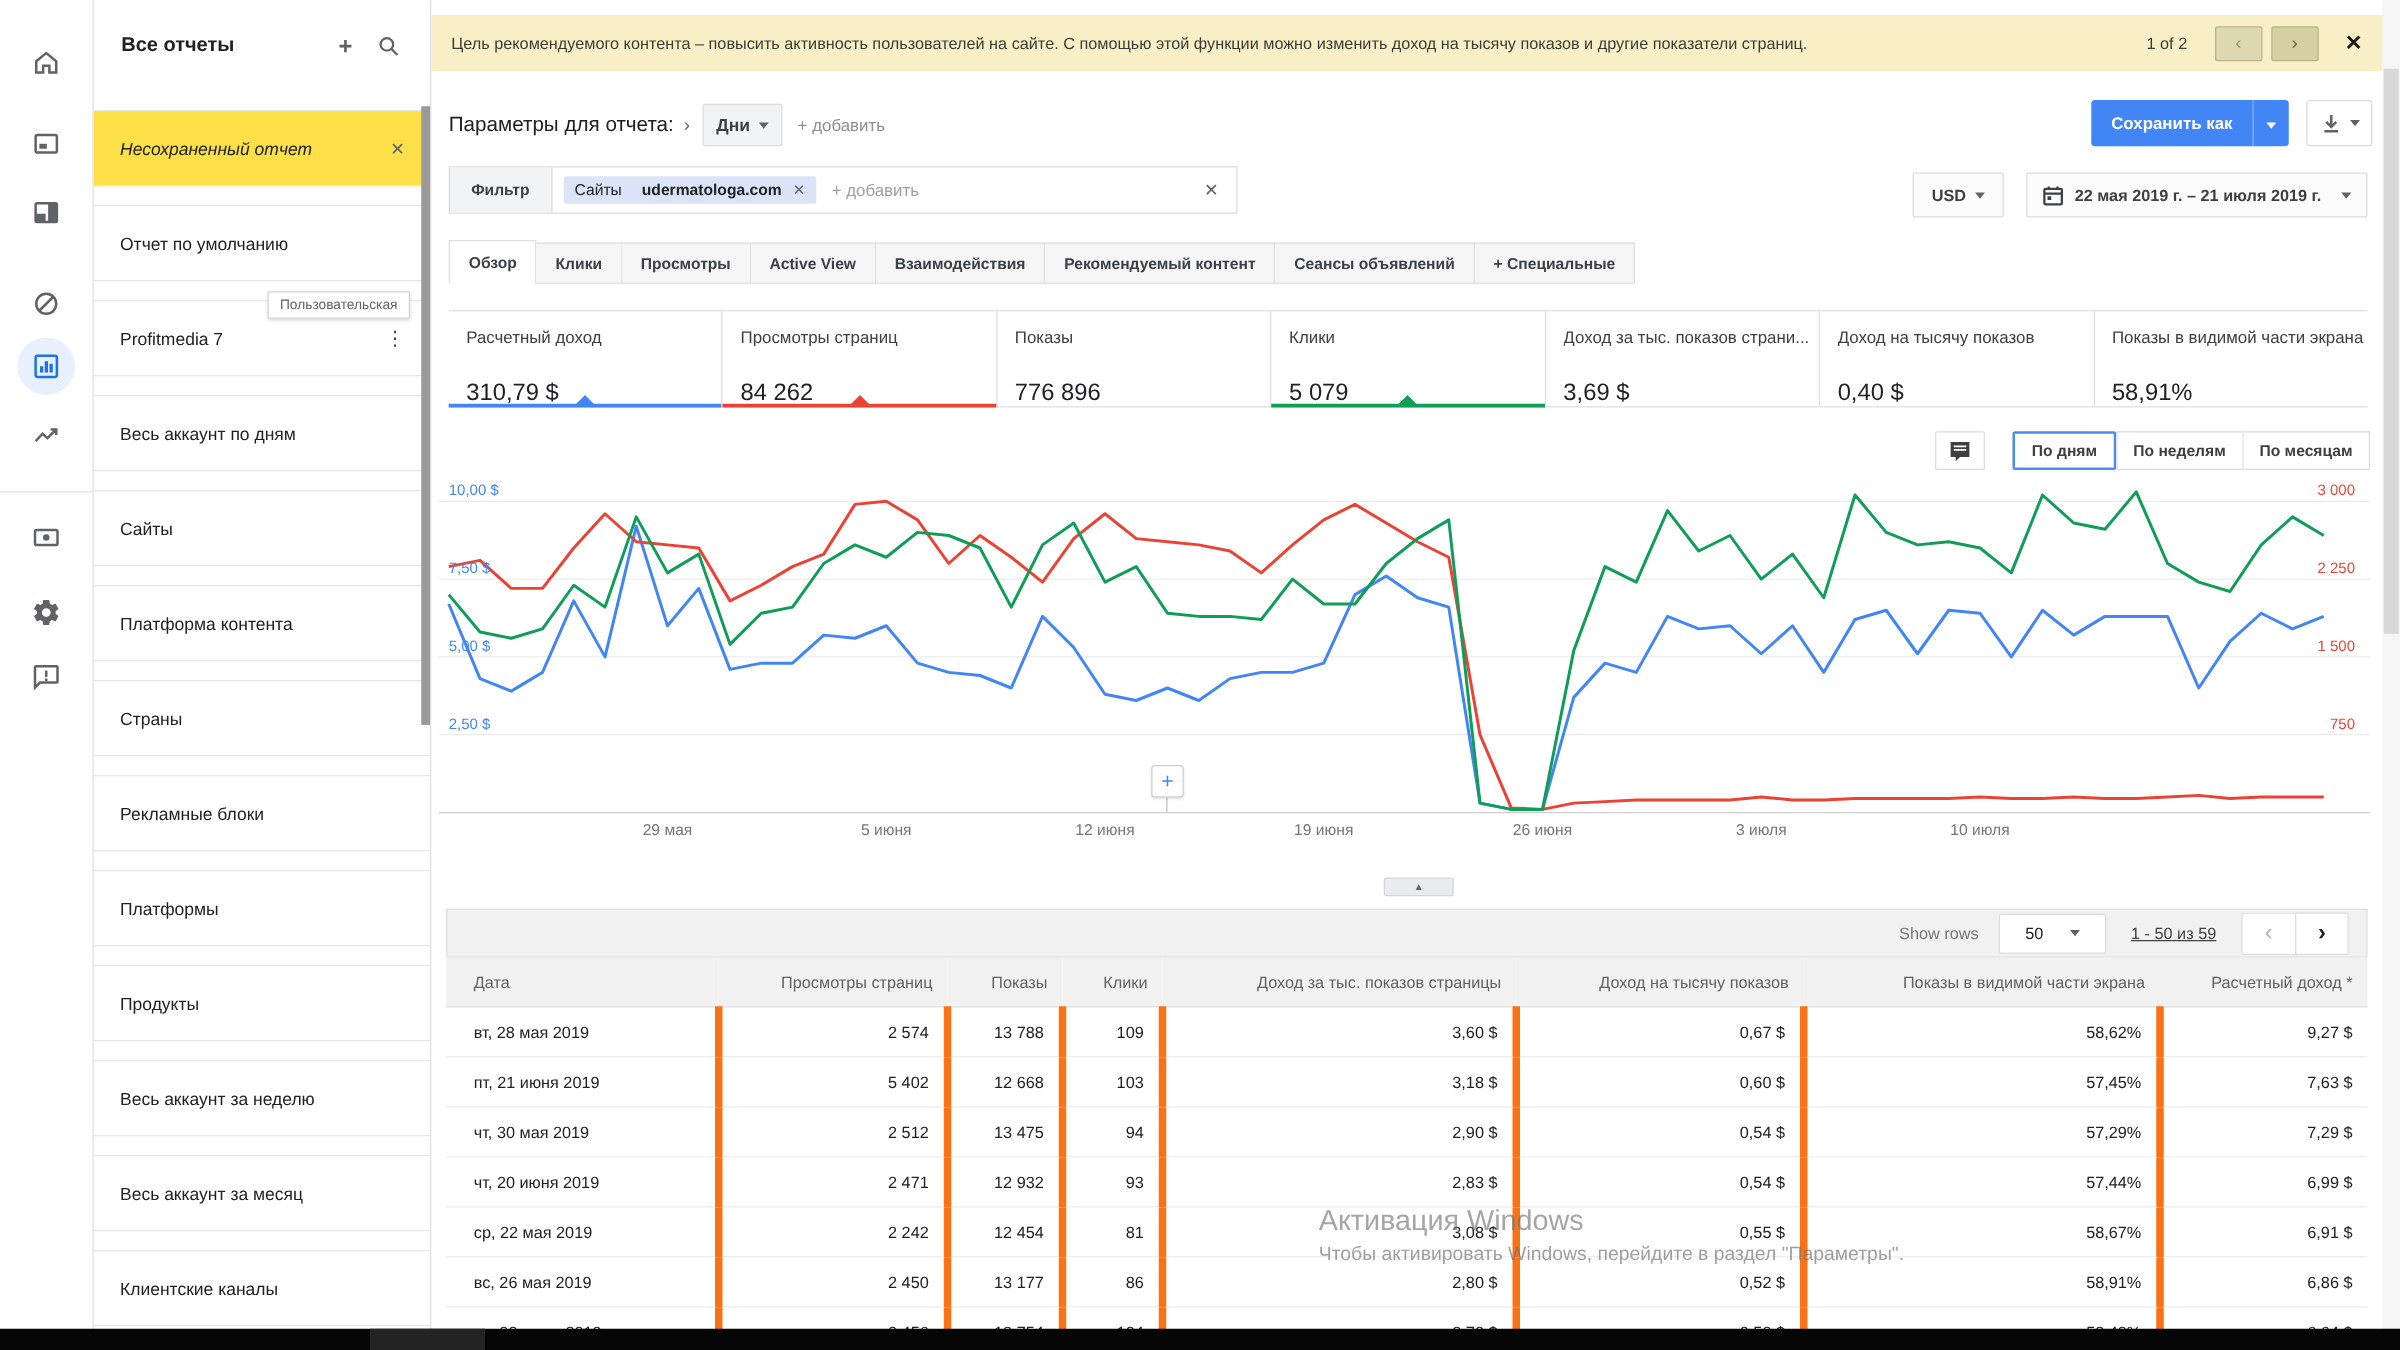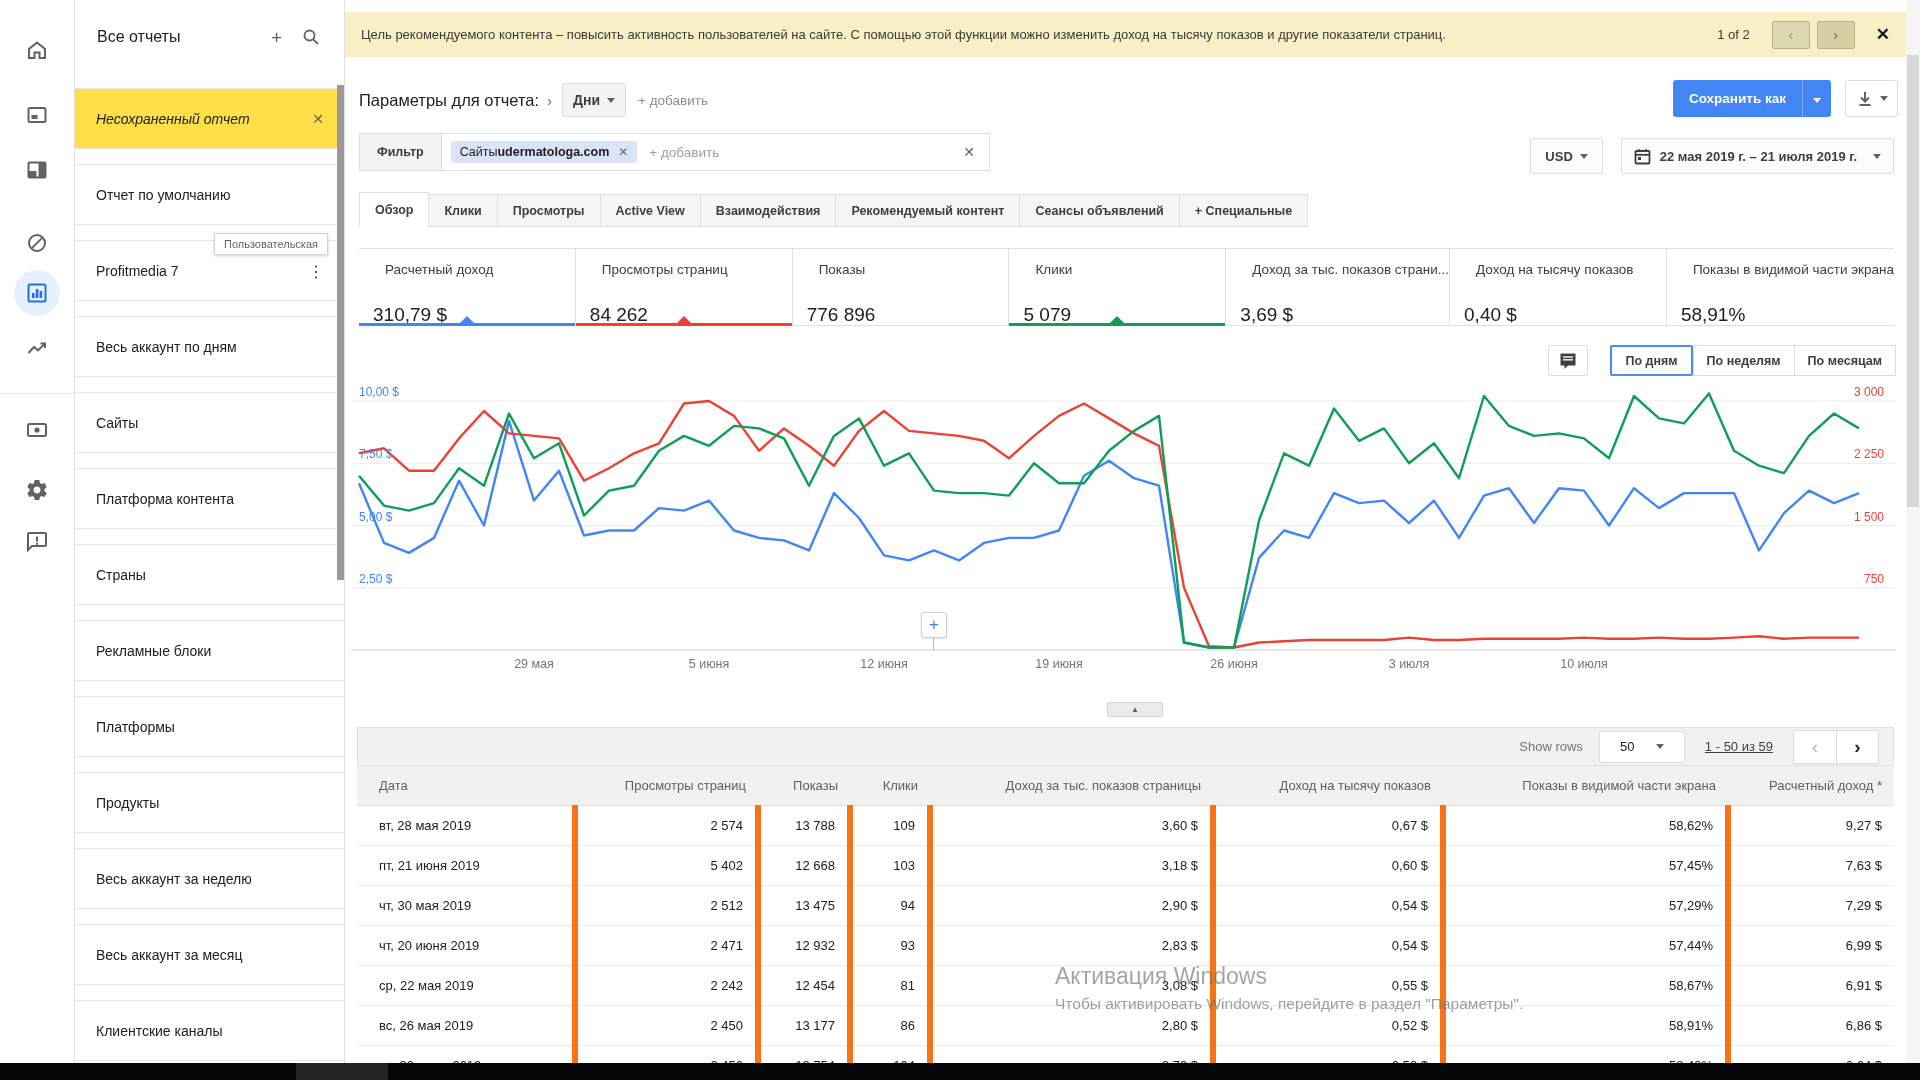--- a/index.html
+++ b/index.html
@@ -11,21 +11,21 @@
   #rail { position:absolute; left:0; top:0; width:75px; height:1080px; background:#fff;
     border-right:1px solid #e0e0e0; z-index:5; }
   .rail-icon { position:absolute; left:50%; transform:translate(-50%,-50%); width:24px; height:24px; }
   .rail-active-circle { position:absolute; left:50%; transform:translate(-50%,-50%); width:46px; height:46px;
     border-radius:50%; background:#e8f0fe; }
   .rail-divider { position:absolute; left:0; width:75px; border-top:1px solid #e3e3e3; }
 
   
   #sidebar { position:absolute; left:75px; top:0; width:270px; height:1080px; background:#fff;
     border-right:1px solid #e0e0e0; z-index:4; }
-  .sb-header { position:relative; height:108px; }
+  .sb-header { position:relative; height:108px;font-weight:bold; }
   .sb-title { position:absolute; left:22px; top:28px; font-size:16px; color:#202124; }
   .sb-plus { position:absolute; right:62px; top:27px; font-size:19px; color:#5f6368; cursor:pointer; }
   .sb-search { position:absolute; right:24px; top:28px; }
   .sb-list { position:absolute; top:88px; left:0; right:0; }
   .side-item { position:relative; height:61px; border-top:1px solid #e6e6e6; border-bottom:1px solid #e6e6e6;
     margin-bottom:15px; display:flex; align-items:center; padding-left:21px; font-size:14px;
     color:#202124; background:#fff; cursor:pointer; }
   .side-item.selected { background:#fde047; }
   .side-item.selected .side-label { font-style:italic; }
   .side-x { position:absolute; right:20px; top:50%; transform:translateY(-50%);
@@ -71,21 +71,21 @@
     border-radius:3px; padding:0 9px; cursor:pointer; }
   .dl-btn .caret { margin-left:5px; }
 
   
   #filter-bar { position:absolute; left:14px; top:133px; width:631px; height:38px;
     border:1px solid #dadce0; background:#fff; display:flex; align-items:center; }
   .filter-label { height:100%; background:#f1f3f4; border-right:1px solid #dadce0; display:flex;
     align-items:center; padding:0 17px; font-size:12.5px; font-weight:bold; color:#3c4043; }
   .filter-chip { display:flex; align-items:center; background:#dbe4f7; border-radius:2px;
     margin-left:9px; padding:4px 9px; font-size:12.5px; color:#202124; }
-  .filter-chip b { margin-left:0; }
+  .filter-chip b { margin-left:16px; }
   .chip-x { margin-left:9px; color:#5f6368; font-size:12px; cursor:pointer; }
   .filter-add { color:#9aa0a6; font-size:13.5px; margin-left:12px; }
   .filter-clear { margin-left:auto; margin-right:14px; color:#5f6368; font-size:14px; cursor:pointer; }
 
   #currency-date { position:absolute; right:12px; top:138px; display:flex; align-items:center; gap:18px; }
   .usd-btn { height:36px; border:1px solid #dadce0; background:#fcfcfc; border-radius:2px;
     display:flex; align-items:center; padding:0 14px; font-size:13px; font-weight:bold; color:#3c4043; cursor:pointer; }
   .date-btn { height:36px; border:1px solid #dadce0; background:#fcfcfc; border-radius:2px;
     display:flex; align-items:center; padding:0 12px; font-size:13px; font-weight:bold; color:#3c4043; gap:9px; cursor:pointer; }
 
@@ -94,21 +94,21 @@
   .tab { height:33px; display:flex; align-items:center; padding:0 15px; background:#f5f5f5;
     border:1px solid #e0e0e0; border-left:none; font-size:12.5px; font-weight:bold; color:#3c4043; cursor:pointer; }
   .tab:first-child { border-left:1px solid #e0e0e0; }
   .tab.active { background:#fff; height:35px; border-bottom:none; }
 
   
   #cards { position:absolute; left:14px; top:248px; width:1535px; height:78px; display:flex;
     border-top:1px solid #e0e0e0; border-bottom:1px solid #e0e0e0; }
   .card { position:relative; flex:1; border-right:1px solid #e0e0e0; padding:13px 0 0 14px; cursor:pointer; }
   .card:last-child { border-right:none; }
-  .card-label { font-size:13.5px; color:#3c4043; white-space:nowrap; overflow:hidden;margin-left:12px; }
+  .card-label { font-size:13.5px; color:#3c4043; white-space:nowrap; overflow:hidden; }
   .card-value { font-size:19px; color:#202124; margin-top:27px; }
   .card-line { position:absolute; left:0; right:0; bottom:-1px; height:3px; }
   .card-peak { position:absolute; left:50%; bottom:1px; transform:translateX(-50%); width:0; height:0;
     border-left:8px solid transparent; border-right:8px solid transparent; border-bottom:8px solid #000; }
 
   
   #gran-row { position:absolute; right:10px; top:345px; display:flex; align-items:center; }
   .comment-btn { width:40px; height:31px; border:1px solid #dadce0; background:#fff; border-radius:2px;
     display:flex; align-items:center; justify-content:center; margin-right:22px; cursor:pointer; }
   .gran-btn { height:31px; padding:0 13px; background:#fff; border:1px solid #dadce0; border-left:none;

